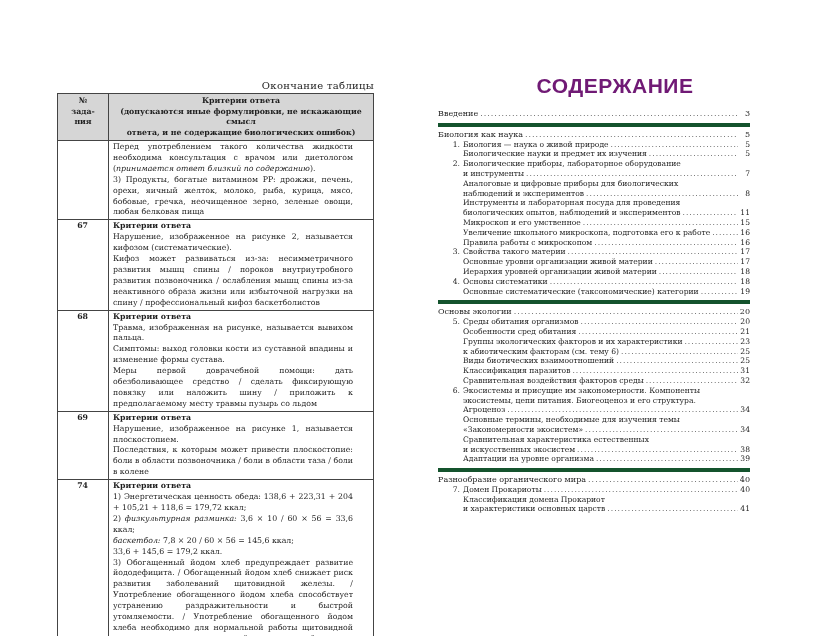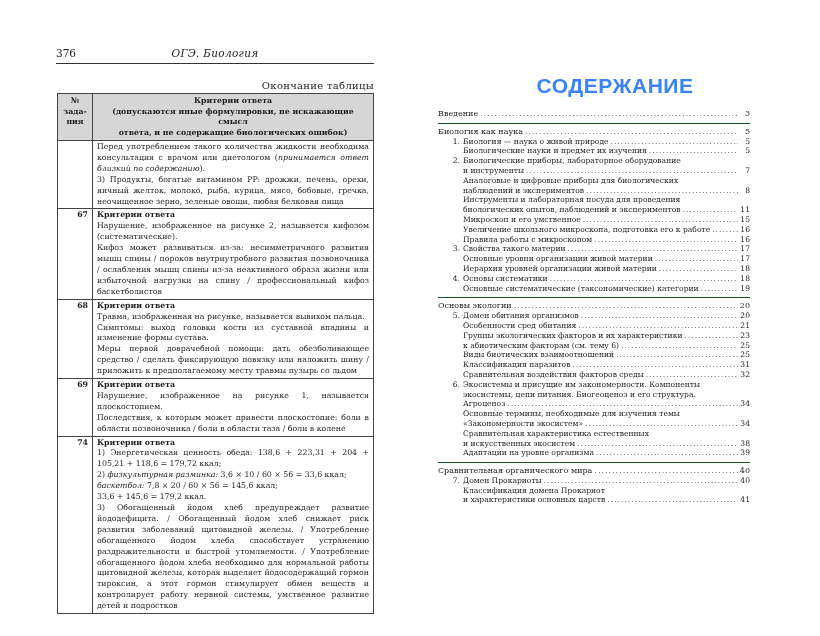--- a/index.html
+++ b/index.html
@@ -28,66 +28,62 @@
   .table-cont {
     position: absolute; right: 36px; top: 80px;
     font-size: 10px; letter-spacing: 0.3px;
   }
 
   table.crit {
     position: absolute; left: 57px; top: 93px; width: 317px;
     border-collapse: collapse; font-size: 7.8px; line-height: 10.9px;
   }
   table.crit td, table.crit th {
-    border: 1px solid #444; vertical-align: top; padding: 1px 4px 1px 4px;
+    border: 1px solid #444; vertical-align: top; padding: 1px 20px 1px 4px;
   }
   table.crit th {
     background: #d6d6d6; font-weight: bold; text-align: center;
     line-height: 10.5px; padding: 2px 4px;
   }
   table.crit td.num { width: 26px; text-align: right; font-weight: bold; padding-top: 1px; }
   table.crit td.body p { margin: 0; text-align: justify; }
   table.crit .b { font-weight: bold; }
   table.crit .i { font-style: italic; }
 
   
   .toc-title {
     position: absolute; left: 0; width: 410px; top: 74px; text-align: center;
     font-family: "Liberation Sans", sans-serif; font-weight: bold;
-    font-size: 21px; letter-spacing: 0.5px; color: #3b82f6;
+    font-size: 21px; letter-spacing: 0.5px; color: #701a75;
   }
   .toc {
     position: absolute; left: 28px; top: 106px; width: 312px;
     font-size: 7.6px; line-height: 9.8px;
   }
   .toc .sec {
-    border-top: 1px solid #14532d; padding-top: 3px; margin-bottom: 4px;
+    border-top: 4px solid #14532d; padding-top: 3px; margin-bottom: 4px;
   }
   .toc .sec:first-child { border-top: none; }
   .toc .row { position: relative; display: flex; align-items: flex-end; }
   .toc .row .txt { white-space: nowrap; }
   .toc .row .dots {
     flex: 1; overflow: hidden; white-space: nowrap; margin: 0 2px;
     letter-spacing: 1px; color: #333;
   }
   .toc .row .pg { white-space: nowrap; text-align: right; min-width: 10px; }
   .toc .row.head { font-weight: normal; font-size: 8px; }
   .toc .row.l1 { padding-left: 12px; }
   .toc .row.l1 .n { display: inline-block; width: 10px; text-align: right; margin-right: 3px; }
   .toc .row.l2 { padding-left: 25px; }
   .toc .cont { padding-left: 25px; white-space: nowrap; }
 </style>
 </head>
 <body>
 
 <div class="page page-left">
-  <div class="running-head">
-    <span class="pnum">376</span>
-    <span class="title">ОГЭ. Биология</span>
-  </div>
   <div class="table-cont">Окончание таблицы</div>
 
   <table class="crit">
     <thead>
       <tr>
         <th>
           <div>№</div>
           <div>зада-</div>
           <div>ния</div>
         </th>
@@ -242,21 +238,21 @@
         </div>
       </div>
       <div class="sec">
         <div class="row head">
           <span class="txt">Основы экологии</span>
           <span class="dots">........................................................................................................................................................................................................</span>
           <span class="pg">20</span>
         </div>
         <div class="row l1">
           <span class="n">5.</span>
-          <span class="txt">Домен обитания организмов</span>
+          <span class="txt">Среды обитания организмов</span>
           <span class="dots">........................................................................................................................................................................................................</span>
           <span class="pg">20</span>
         </div>
         <div class="row l2">
           <span class="txt">Особенности сред обитания</span>
           <span class="dots">........................................................................................................................................................................................................</span>
           <span class="pg">21</span>
         </div>
         <div class="row l2">
           <span class="txt">Группы экологических факторов и их характеристики</span>
@@ -310,21 +306,21 @@
           <span class="pg">38</span>
         </div>
         <div class="row l2">
           <span class="txt">Адаптации на уровне организма</span>
           <span class="dots">........................................................................................................................................................................................................</span>
           <span class="pg">39</span>
         </div>
       </div>
       <div class="sec">
         <div class="row head">
-          <span class="txt">Сравнительная органического мира</span>
+          <span class="txt">Разнообразие органического мира</span>
           <span class="dots">........................................................................................................................................................................................................</span>
           <span class="pg">40</span>
         </div>
         <div class="row l1">
           <span class="n">7.</span>
           <span class="txt">Домен Прокариоты</span>
           <span class="dots">........................................................................................................................................................................................................</span>
           <span class="pg">40</span>
         </div>
         <div class="row l2">

